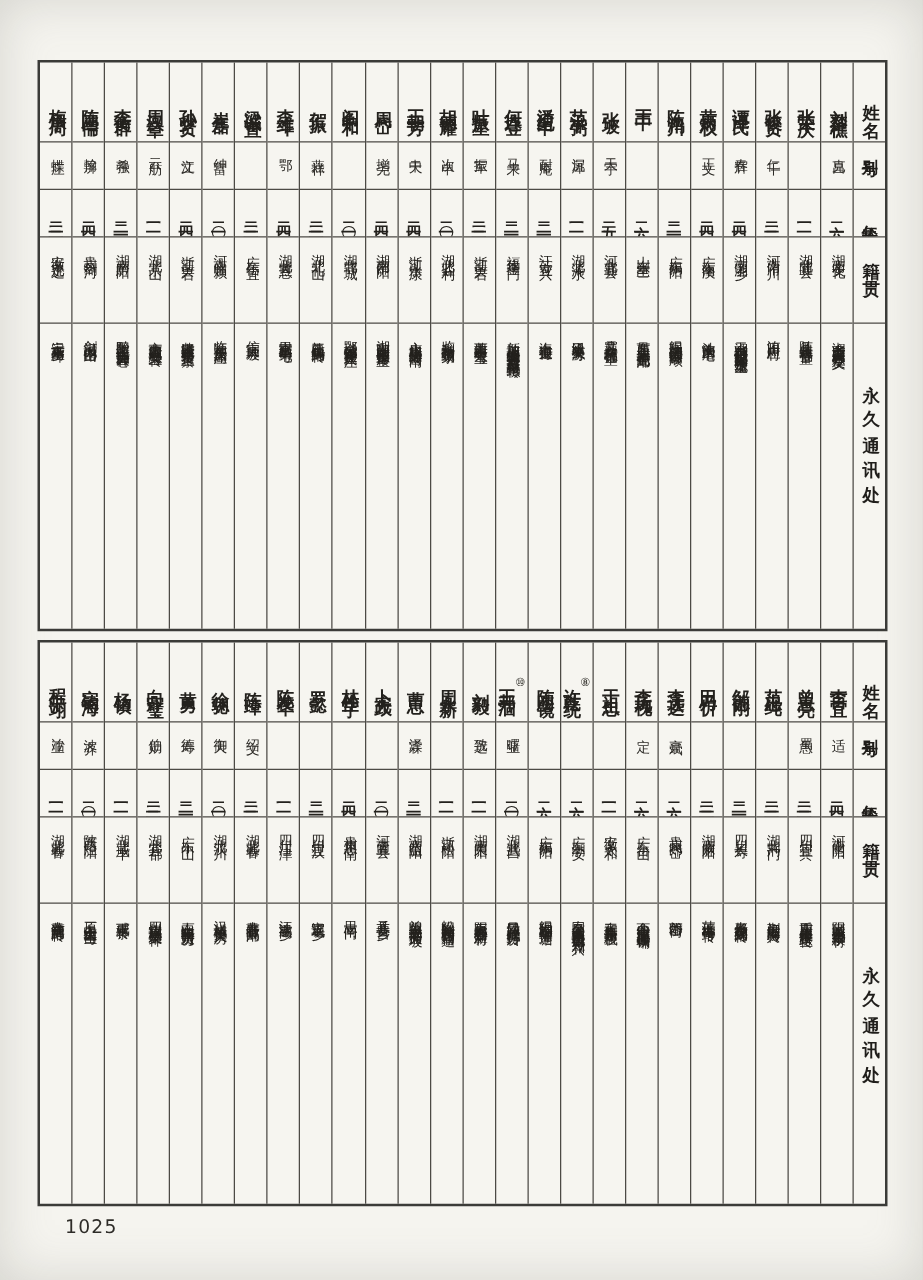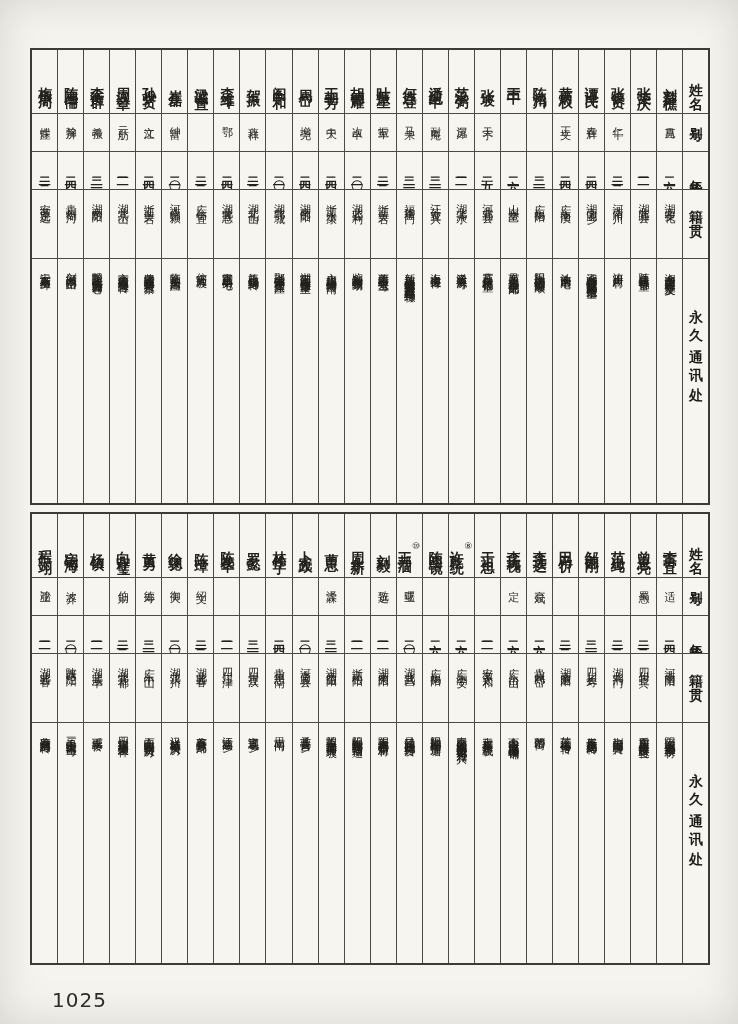--- a/index.html
+++ b/index.html
@@ -59,21 +59,21 @@
   .header-col .cell{justify-content:center;}
   .h-label{writing-mode:vertical-rl;text-orientation:upright;font-weight:bold;color:#1f1d1a;}
   .h-name{font-size:14px;letter-spacing:14px;padding-top:8px;}
   .h-alias{font-size:13px;letter-spacing:2px;padding-top:3px;}
   .h-age{font-size:13px;letter-spacing:1px;}
   .h-native{font-size:14px;letter-spacing:14px;padding-top:9px;}
   .h-addr{font-size:14px;letter-spacing:20px;padding-top:38px;}
   .page-number{
     position:absolute;left:52px;top:972px;
     font-family:"DejaVu Sans", sans-serif;
-    font-size:20px;color:#2e2c28;letter-spacing:1px;margin-top:16px;
+    font-size:15px;color:#2e2c28;letter-spacing:1px;
   }
 </style>
 </head>
 <body>
 
 <div class="paper">
 
   <div class="tbl" id="table1">
     <div class="col header-col">
       <div class="cell c-name">

